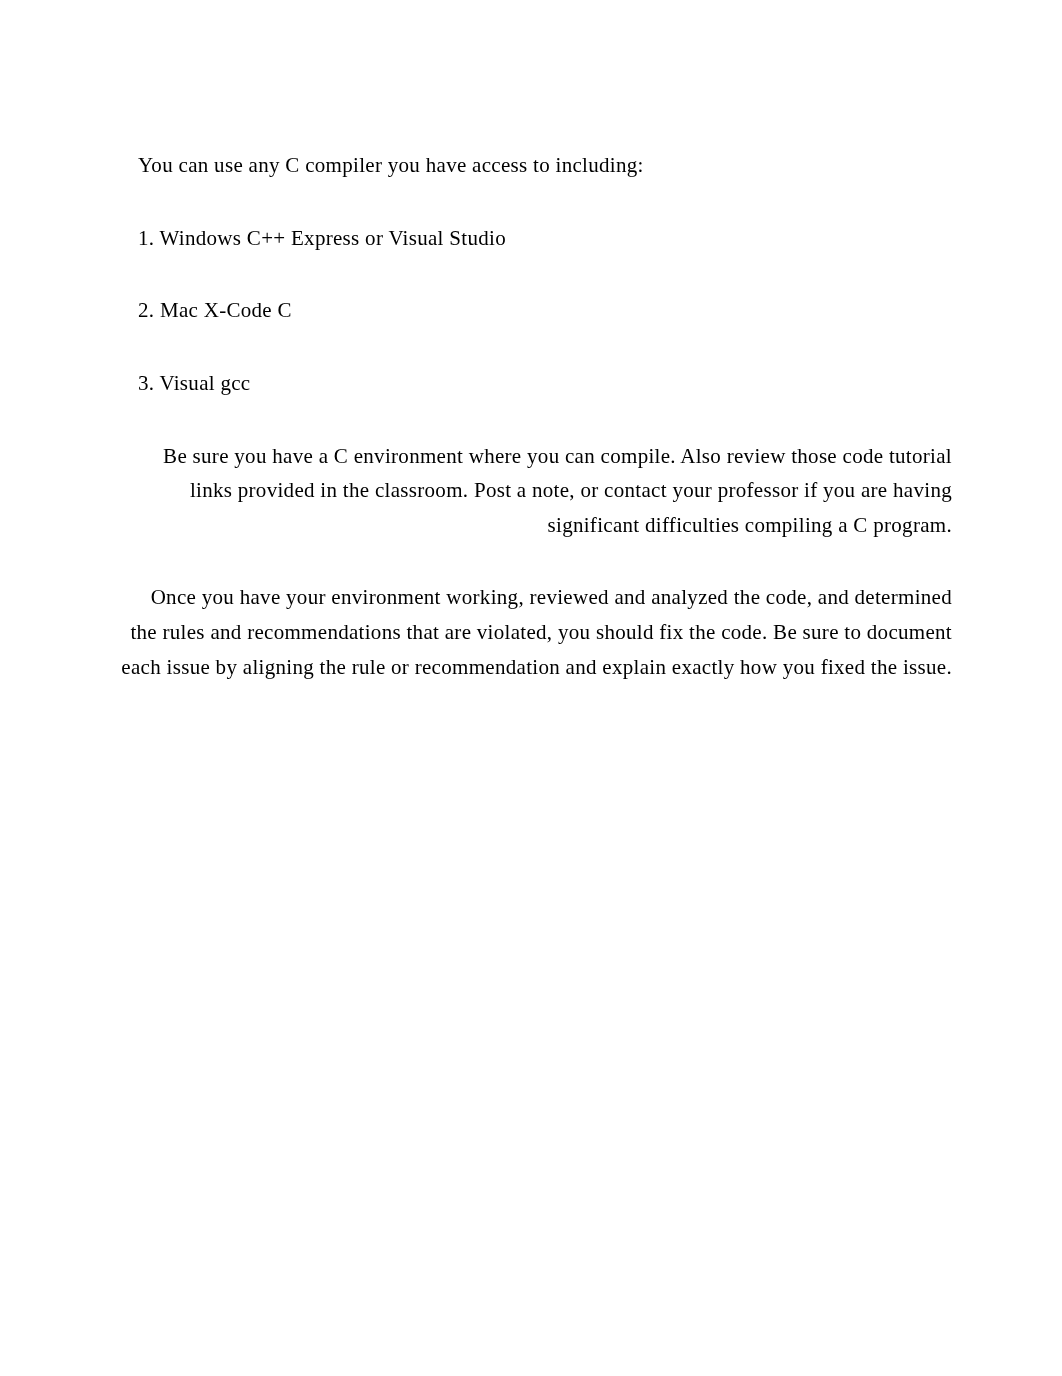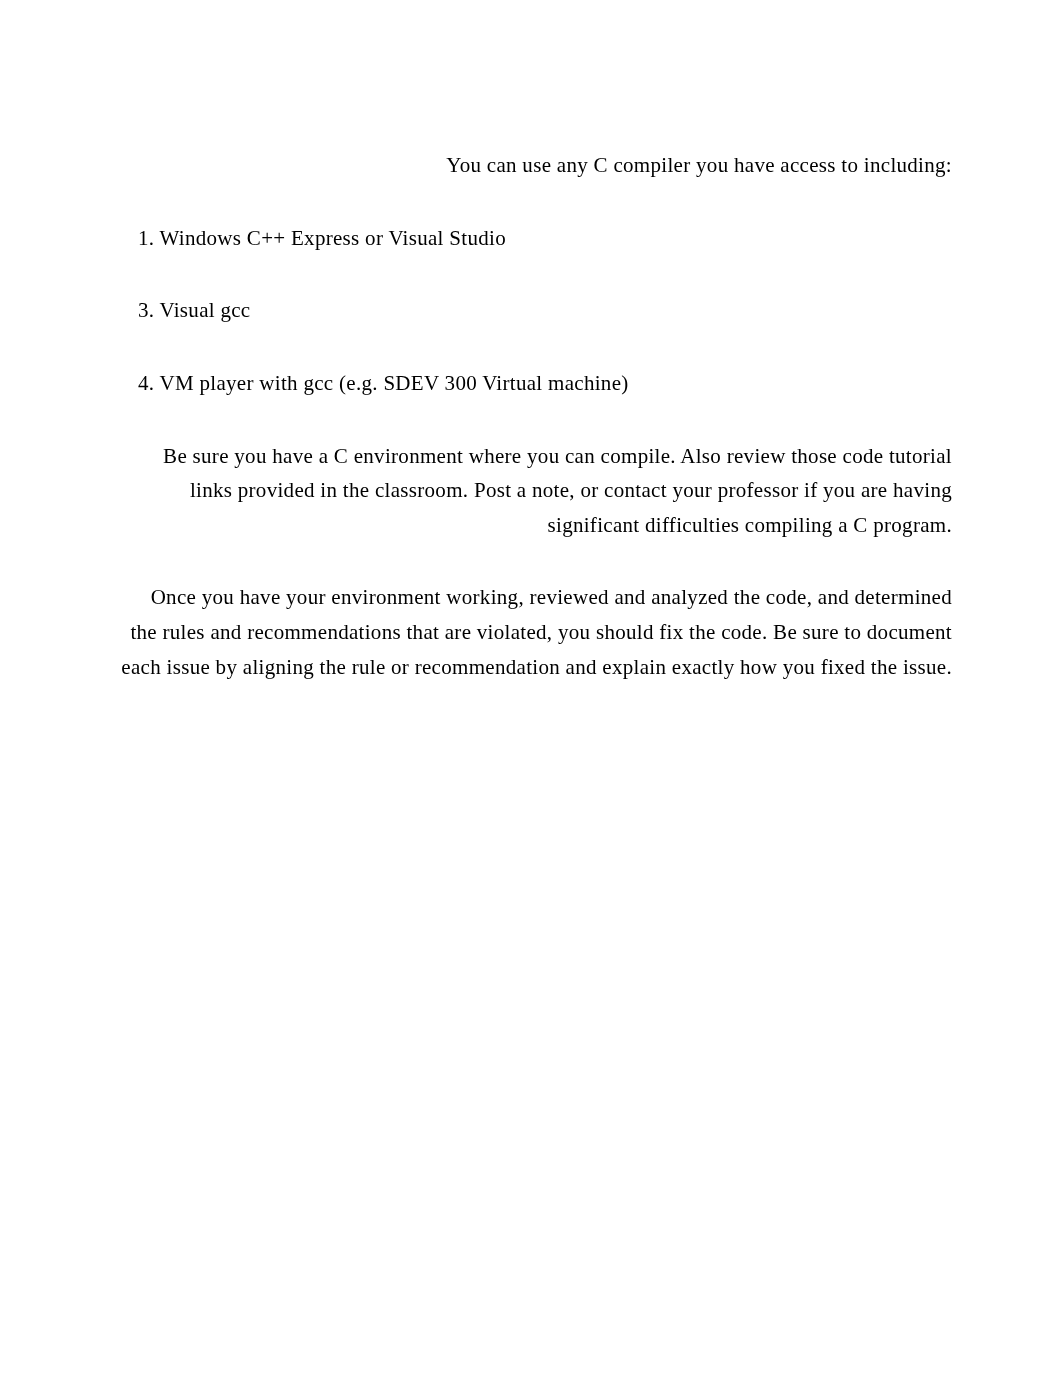--- a/index.html
+++ b/index.html
@@ -16,21 +16,20 @@
       padding: 148px 110px 80px 110px;
       font-size: 21px;
       line-height: 1.65;
       letter-spacing: 0.3px;
     }
     .para {
       margin-bottom: 38px;
     }
     .indent-first {
       text-indent: 28px;
-      text-align: right;
     }
     .list-block {
       margin-bottom: 38px;
     }
     .list-item {
       padding-left: 28px;
       margin-bottom: 38px;
     }
     .list-item:last-child {
       margin-bottom: 0;
@@ -48,24 +47,24 @@
 <body>
 
 <p class="para indent-first">You can use any C compiler you have access to including:</p>
 
 <div class="list-block">
   <div class="list-item">
     <span>1.</span>
     <span>Windows C++ Express or Visual Studio</span>
   </div>
   <div class="list-item">
+    <span>2.</span>
+    <span>Mac X-Code C</span>
+  </div>
+  <div class="list-item">
     <span>3.</span>
     <span>Visual gcc</span>
-  </div>
-  <div class="list-item">
-    <span>4.</span>
-    <span>VM player with gcc (e.g. SDEV 300 Virtual machine)</span>
   </div>
 </div>
 
 <p class="body-para"><span class="first-line-indent"></span><span>Be sure you have a C environment where you can compile. Also review those code tutorial links provided in the classroom. Post a note, or contact your professor if you are having significant difficulties compiling a C program.</span></p>
 
 <p class="body-para"><span class="first-line-indent"></span><span>Once you have your environment working, reviewed and analyzed the code, and determined the rules and recommendations that are violated, you should fix the code. Be sure to document each issue by aligning the rule or recommendation and explain exactly how you fixed the issue.</span></p>
 
 </body></html>

